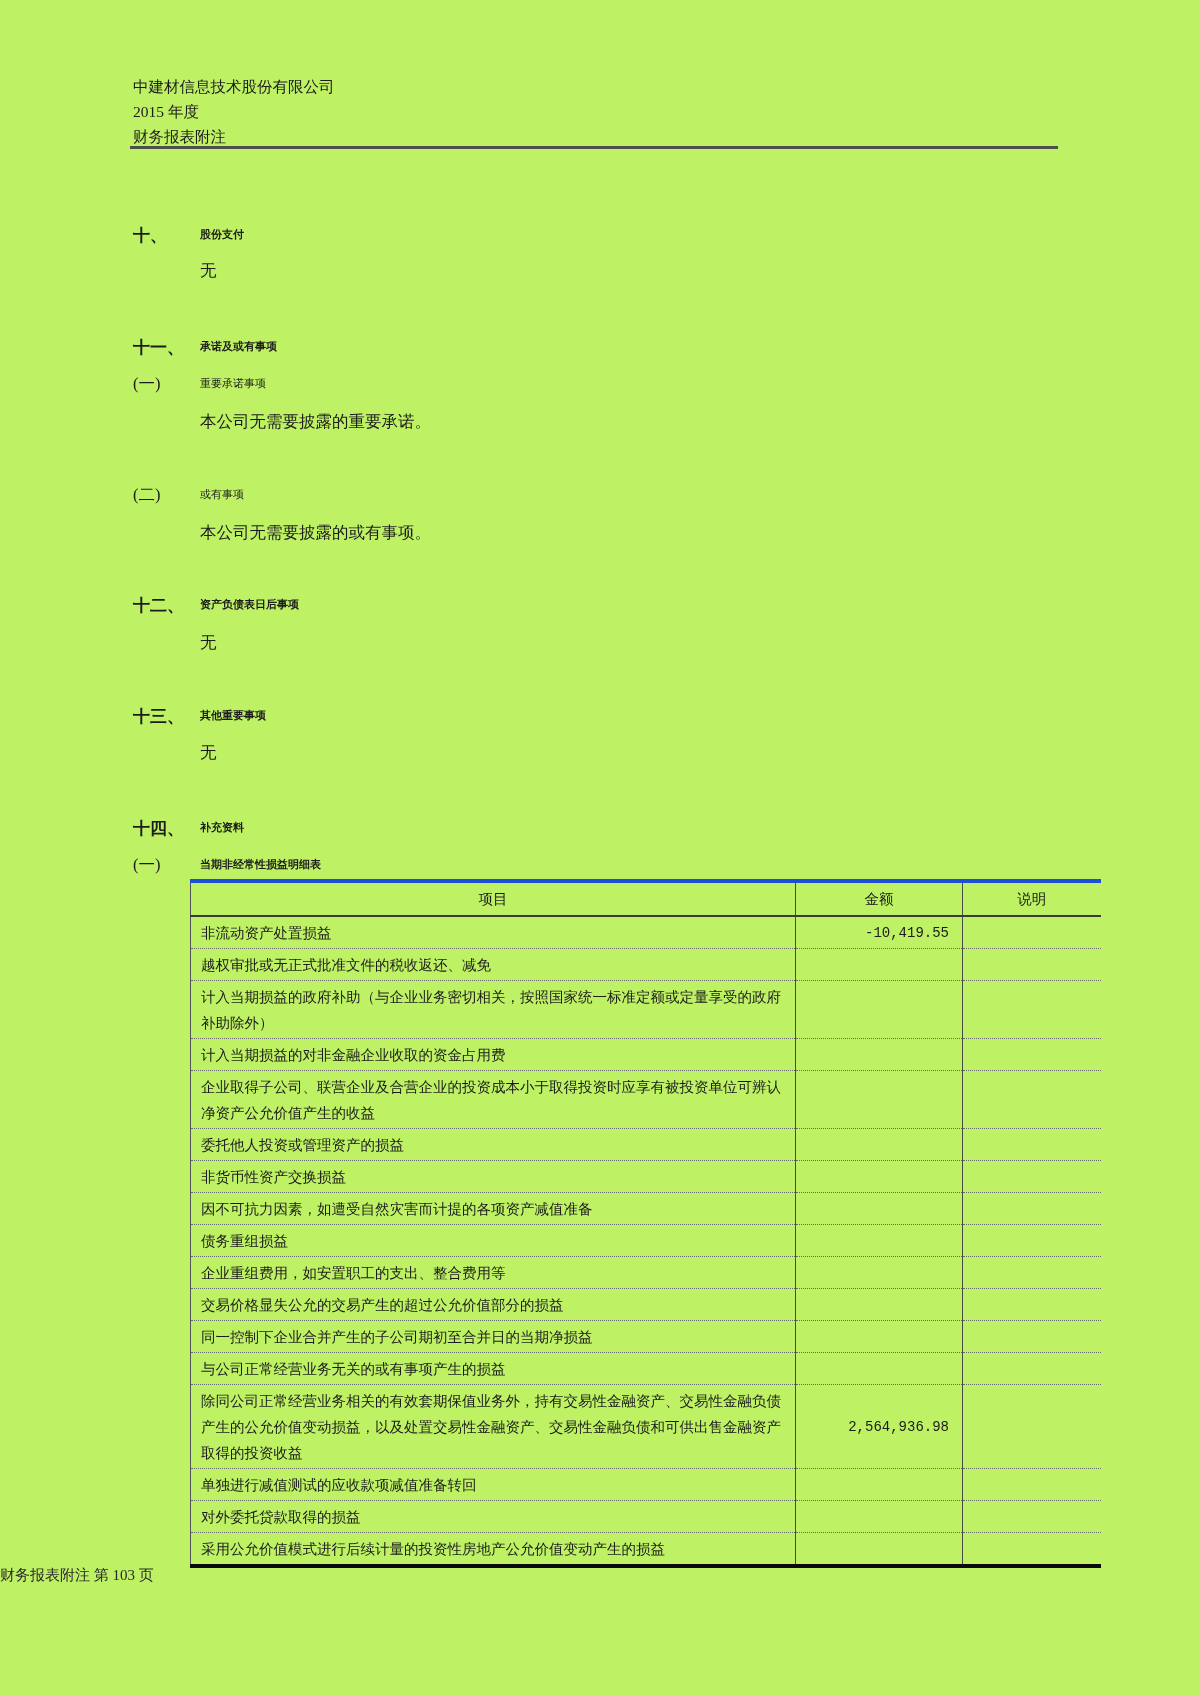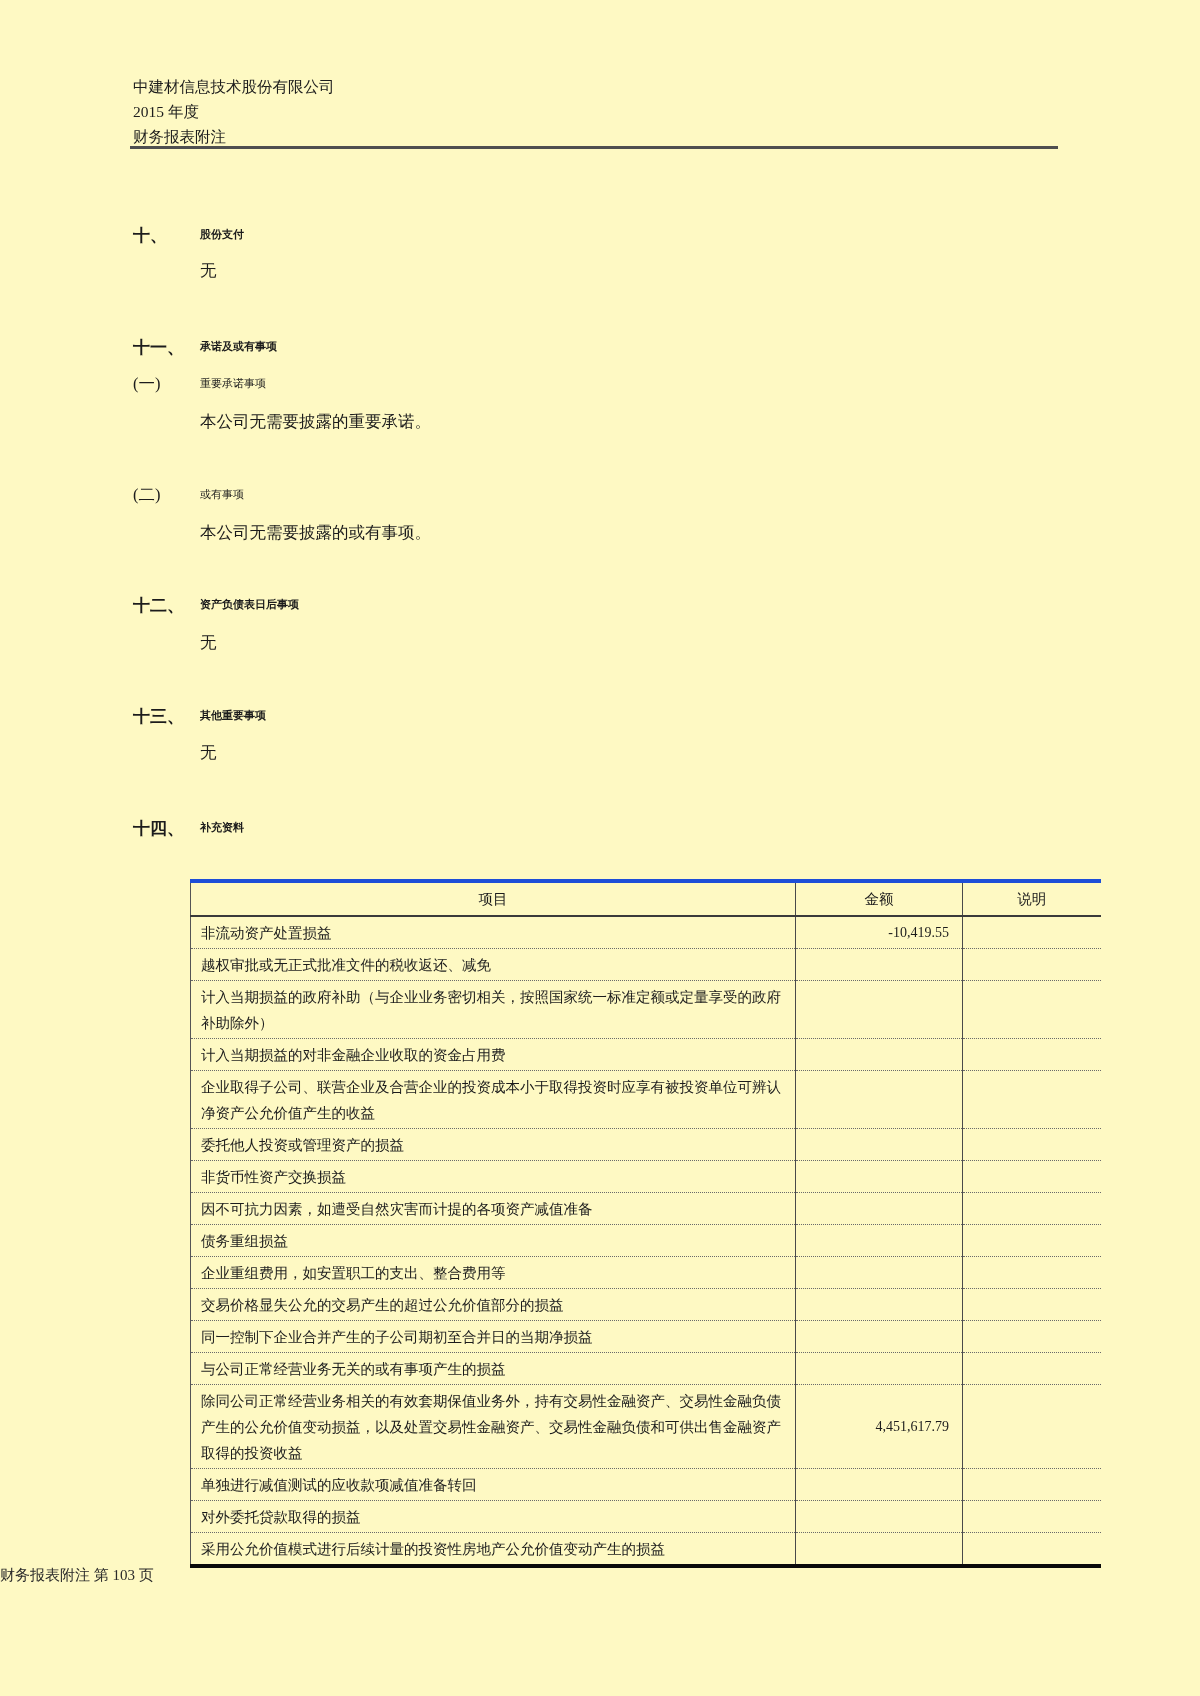--- a/index.html
+++ b/index.html
@@ -1,20 +1,20 @@
 <!DOCTYPE html>
 <html><head>
 <meta charset="utf-8">
 <style>
   html,body { margin:0; padding:0; background:#ffffff; }
   .page {
     position:relative;
     width:1200px; height:1696px;
     margin:0 auto;
-    background:#fef9c3;
+    background:#bef264;
     font-family:"Liberation Serif","DejaVu Serif",serif;
     color:#1c1c1c;
   }
   
   .doc-header { position:absolute; left:133px; top:74px; font-size:15.5px; line-height:25px; }
   .doc-header div { white-space:nowrap; }
   .header-rule { position:absolute; left:130px; top:146px; width:928px; height:3px; background:#4f4f4f; }
 
   
   .sect { position:absolute; left:133px; width:940px; }
@@ -46,21 +46,21 @@
   }
   .noneop-table td {
     padding:2.5px 10px;
     line-height:26px;
     border-bottom:1px dotted #6a6a6a;
     vertical-align:middle;
     word-break:break-all;
   }
   .noneop-table td.amount {
     text-align:right; padding-right:13px;
-    font-family:Liberation Serif, serif;
+    font-family:Liberation Mono, monospace;
     font-size:14px;
   }
   .noneop-table th + th, .noneop-table td + td { border-left:1px solid #4a4a4a; }
   .noneop-table tbody tr:last-child td { border-bottom:none;margin-top:8px; }
 
   
   .page-footer {
     position:absolute; left:0; top:1566px; width:100%;
     font-size:15px; color:#2a2a2a;
   }
@@ -100,20 +100,23 @@
   </div>
   <div class="body-text" style="top:632px;">无</div>
 
   <div class="sect" style="top:705px;">
     <span class="sect-num">十三、</span><span class="sect-title">其他重要事项</span>
   </div>
   <div class="body-text" style="top:742px;">无</div>
 
   <div class="sect" style="top:817px;">
     <span class="sect-num">十四、</span><span class="sect-title">补充资料</span>
+  </div>
+  <div class="sect" style="top:854px;">
+    <span class="sub-num">(一)</span><span class="sub-title bold">当期非经常性损益明细表</span>
   </div>
 
   <table class="noneop-table">
     <colgroup>
         <col class="c-item">
         <col class="c-amount">
         <col class="c-note">
       </colgroup>
     <thead>
       <tr>
@@ -183,21 +186,21 @@
           <td class="amount"></td>
           <td class="note"></td>
         </tr>
         <tr>
           <td class="item">与公司正常经营业务无关的或有事项产生的损益</td>
           <td class="amount"></td>
           <td class="note"></td>
         </tr>
         <tr>
           <td class="item">除同公司正常经营业务相关的有效套期保值业务外，持有交易性金融资产、交易性金融负债产生的公允价值变动损益，以及处置交易性金融资产、交易性金融负债和可供出售金融资产取得的投资收益</td>
-          <td class="amount">4,451,617.79</td>
+          <td class="amount">2,564,936.98</td>
           <td class="note"></td>
         </tr>
         <tr>
           <td class="item">单独进行减值测试的应收款项减值准备转回</td>
           <td class="amount"></td>
           <td class="note"></td>
         </tr>
         <tr>
           <td class="item">对外委托贷款取得的损益</td>
           <td class="amount"></td>

